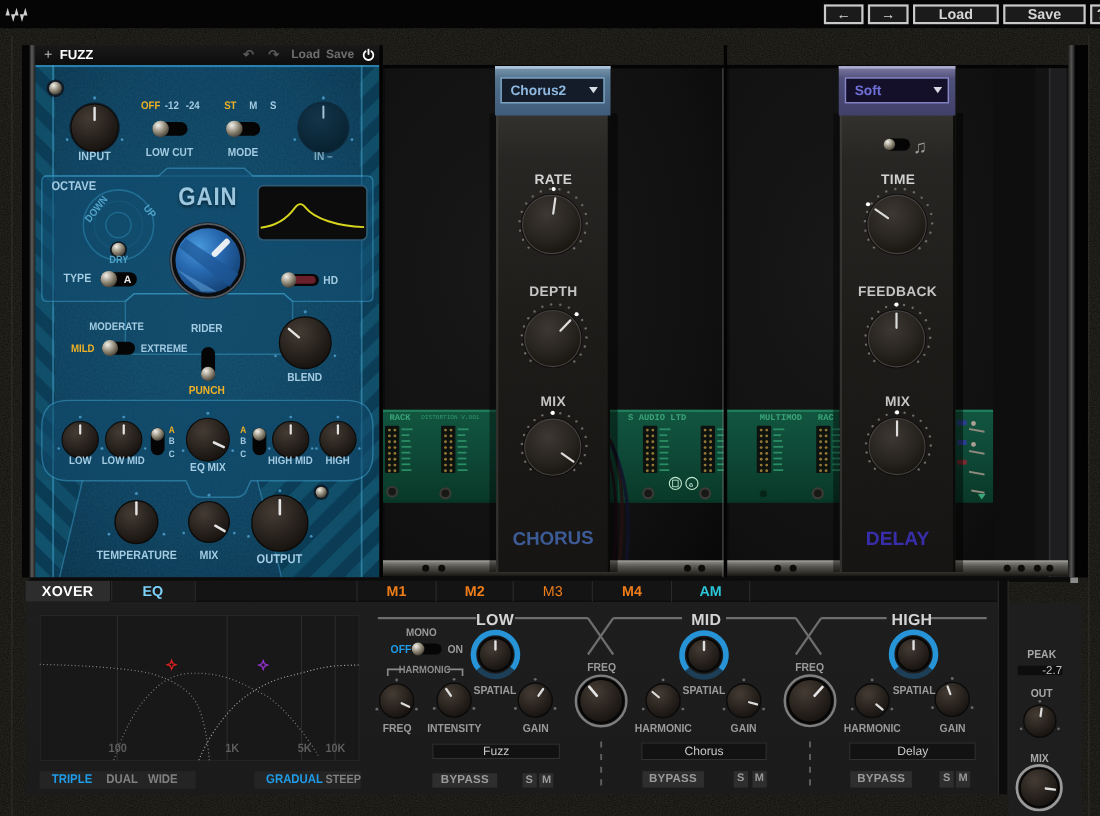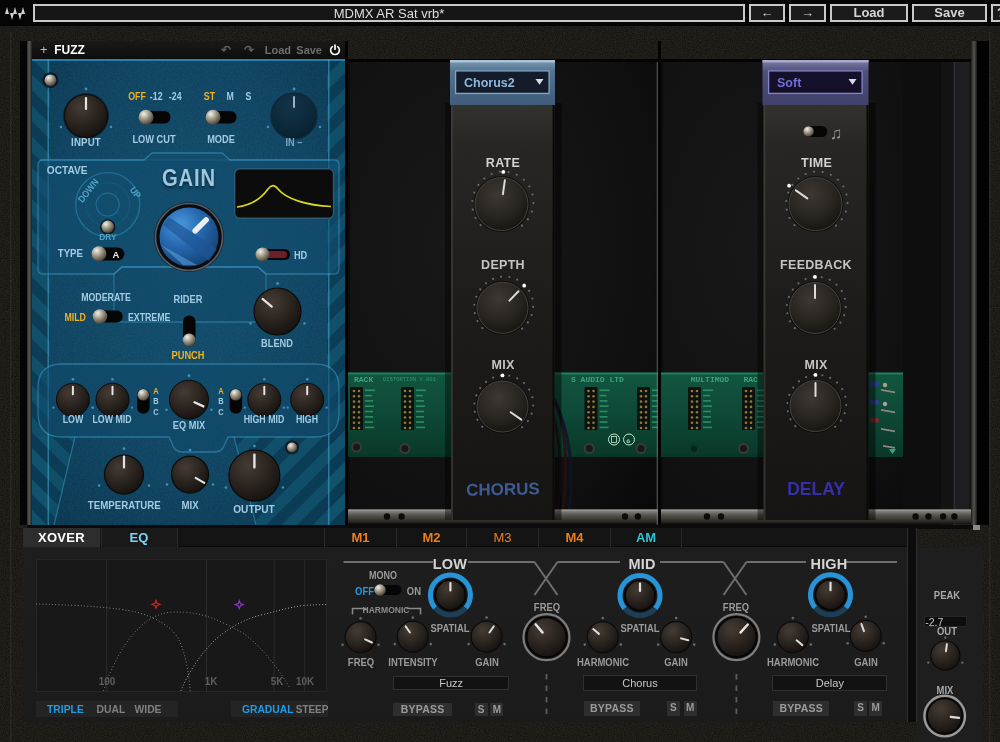--- a/index.html
+++ b/index.html
@@ -19,21 +19,20 @@
 .lbl{position:absolute;color:#a3cbe2;font-weight:bold;white-space:nowrap;transform:scaleX(0.88);transform-origin:center;}
 .glbl{position:absolute;color:#9a9a9a;font-weight:bold;white-space:nowrap;transform:scaleX(0.9);transform-origin:center;}
 </style></head>
 <body>
 <div id="app">
 
 <div id="topbar">
  <svg class="abs" style="left:4px;top:6px" width="22" height="15" viewBox="0 0 22 15">
   <path d="M1 8 L3 1 L5 8 Z M8 14 L6 7 L10 7 Z M9 8 L11 1 L13 8 Z M16 14 L14 7 L18 7 Z M17 8 L19 1 L21 8 Z" fill="#cfcfcf"></path>
  </svg>
- <div id="preset">MDMX AR Sat vrb*</div>
  <div class="tbtn" style="left:749px;width:36px;">←</div>
  <div class="tbtn" style="left:789px;width:37px;">→</div>
  <div class="tbtn" style="left:830px;width:78px;">Load</div>
  <div class="tbtn" style="left:912px;width:75px;">Save</div>
  <div class="tbtn" style="left:991px;width:20px;">?</div>
 </div>
 <div id="leather"></div>
 <svg class="abs" style="left:0;top:26px" width="1000" height="716" viewBox="0 0 1000 716">
  <defs>
   <filter id="noise" x="0" y="0" width="100%" height="100%">
@@ -833,21 +832,21 @@
  <div class="abs" style="left:643.5px;top:173.2px;width:13.5px;height:14.5px;background:#2e2e2e;color:#9a9a9a;font-weight:bold;font-size:10px;text-align:center;line-height:14.5px;">S</div>
  <div class="abs" style="left:660.5px;top:173.2px;width:13.5px;height:14.5px;background:#2e2e2e;color:#9a9a9a;font-weight:bold;font-size:10px;text-align:center;line-height:14.5px;">M</div>
  <div class="abs" style="left:750.2px;top:173.3px;width:56px;height:14.5px;background:#2e2e2e;color:#9a9a9a;font-weight:bold;font-size:10.5px;text-align:center;line-height:14.5px;letter-spacing:0.2px;">BYPASS</div>
  <div class="abs" style="left:830.8px;top:173.3px;width:13.5px;height:14.5px;background:#2e2e2e;color:#9a9a9a;font-weight:bold;font-size:10px;text-align:center;line-height:14.5px;">S</div>
  <div class="abs" style="left:845.8px;top:173.3px;width:13.5px;height:14.5px;background:#2e2e2e;color:#9a9a9a;font-weight:bold;font-size:10px;text-align:center;line-height:14.5px;">M</div>
 </div>
 <div class="abs" style="left:907px;top:528px;width:10px;height:194px;background:#0c0c0c;border-left:1px solid #2e2e2e;border-right:1px solid #2e2e2e;"></div>
 <div class="abs" style="left:973px;top:525px;width:7px;height:4.5px;background:#8a8a8a;"></div>
 <div class="abs" style="left:917px;top:548px;width:66px;height:194px;background:#1e1e1e;">
  <div class="glbl" style="left:0;top:41px;width:60px;text-align:center;font-size:10.5px;color:#a8a8a8;">PEAK</div>
- <div class="abs" style="left:7.2px;top:55.5px;width:42.4px;height:11.7px;background:#0d0d0d;border:1px solid #262626;color:#c4c4c4;font-size:10.5px;text-align:left;line-height:11px;margin-top:12px;">-2.7</div>
+ <div class="abs" style="left:7.2px;top:55.5px;width:42.4px;height:11.7px;background:#0d0d0d;border:1px solid #262626;color:#c4c4c4;font-size:10.5px;text-align:right;line-height:11px;">-2.7</div>
  <div class="glbl" style="left:0;top:77px;width:60px;text-align:center;font-size:10.5px;color:#a8a8a8;">OUT</div>
  <svg class="abs" style="left:0;top:0" width="66" height="194" viewBox="0 0 66 194">
   <g transform="translate(28.3,107.6)">
           <circle r="14.6" fill="url(#kdark)" stroke="#0a0a0a" stroke-width="1.2"></circle>
    <circle cx="0" cy="-18" r="1.2" fill="#6a6a6a"></circle>
           <circle cx="-17" cy="7" r="1.2" fill="#6a6a6a"></circle>
           <circle cx="17" cy="7" r="1.2" fill="#6a6a6a"></circle>
    <g transform="rotate(8)">
             <rect x="-1" y="-12.5" width="2" height="9" rx="1" fill="#dcdcdc"></rect>
           </g>

